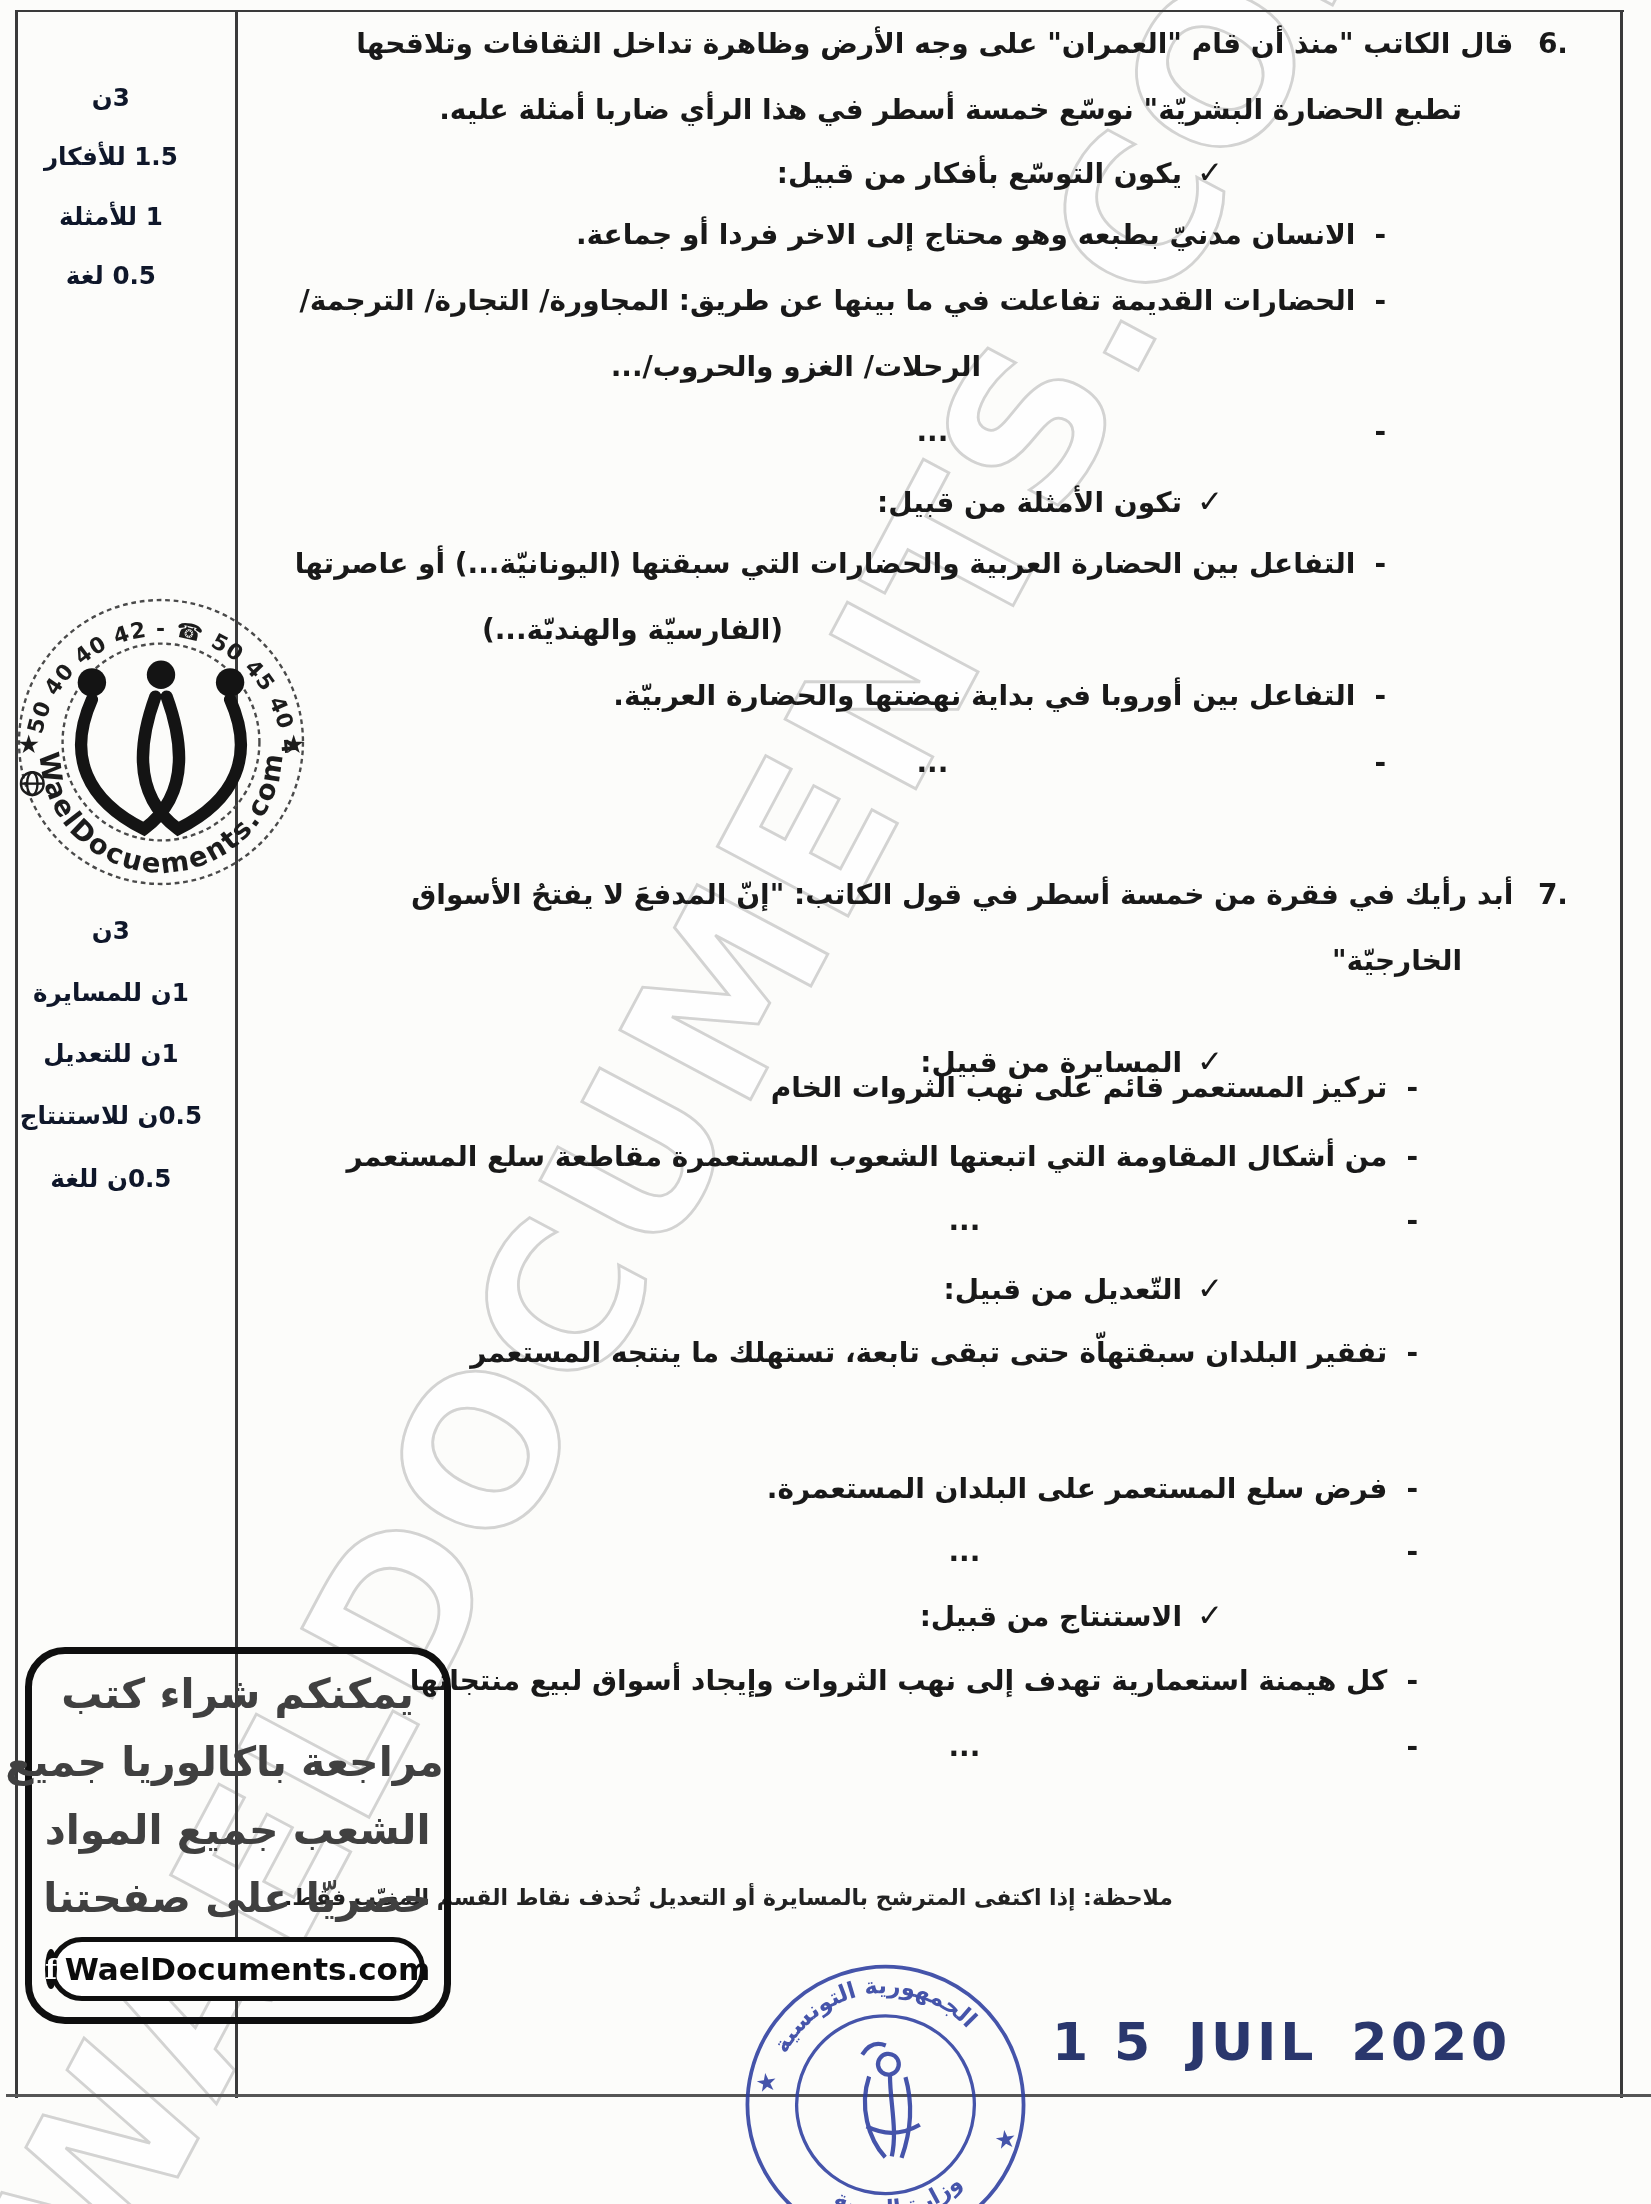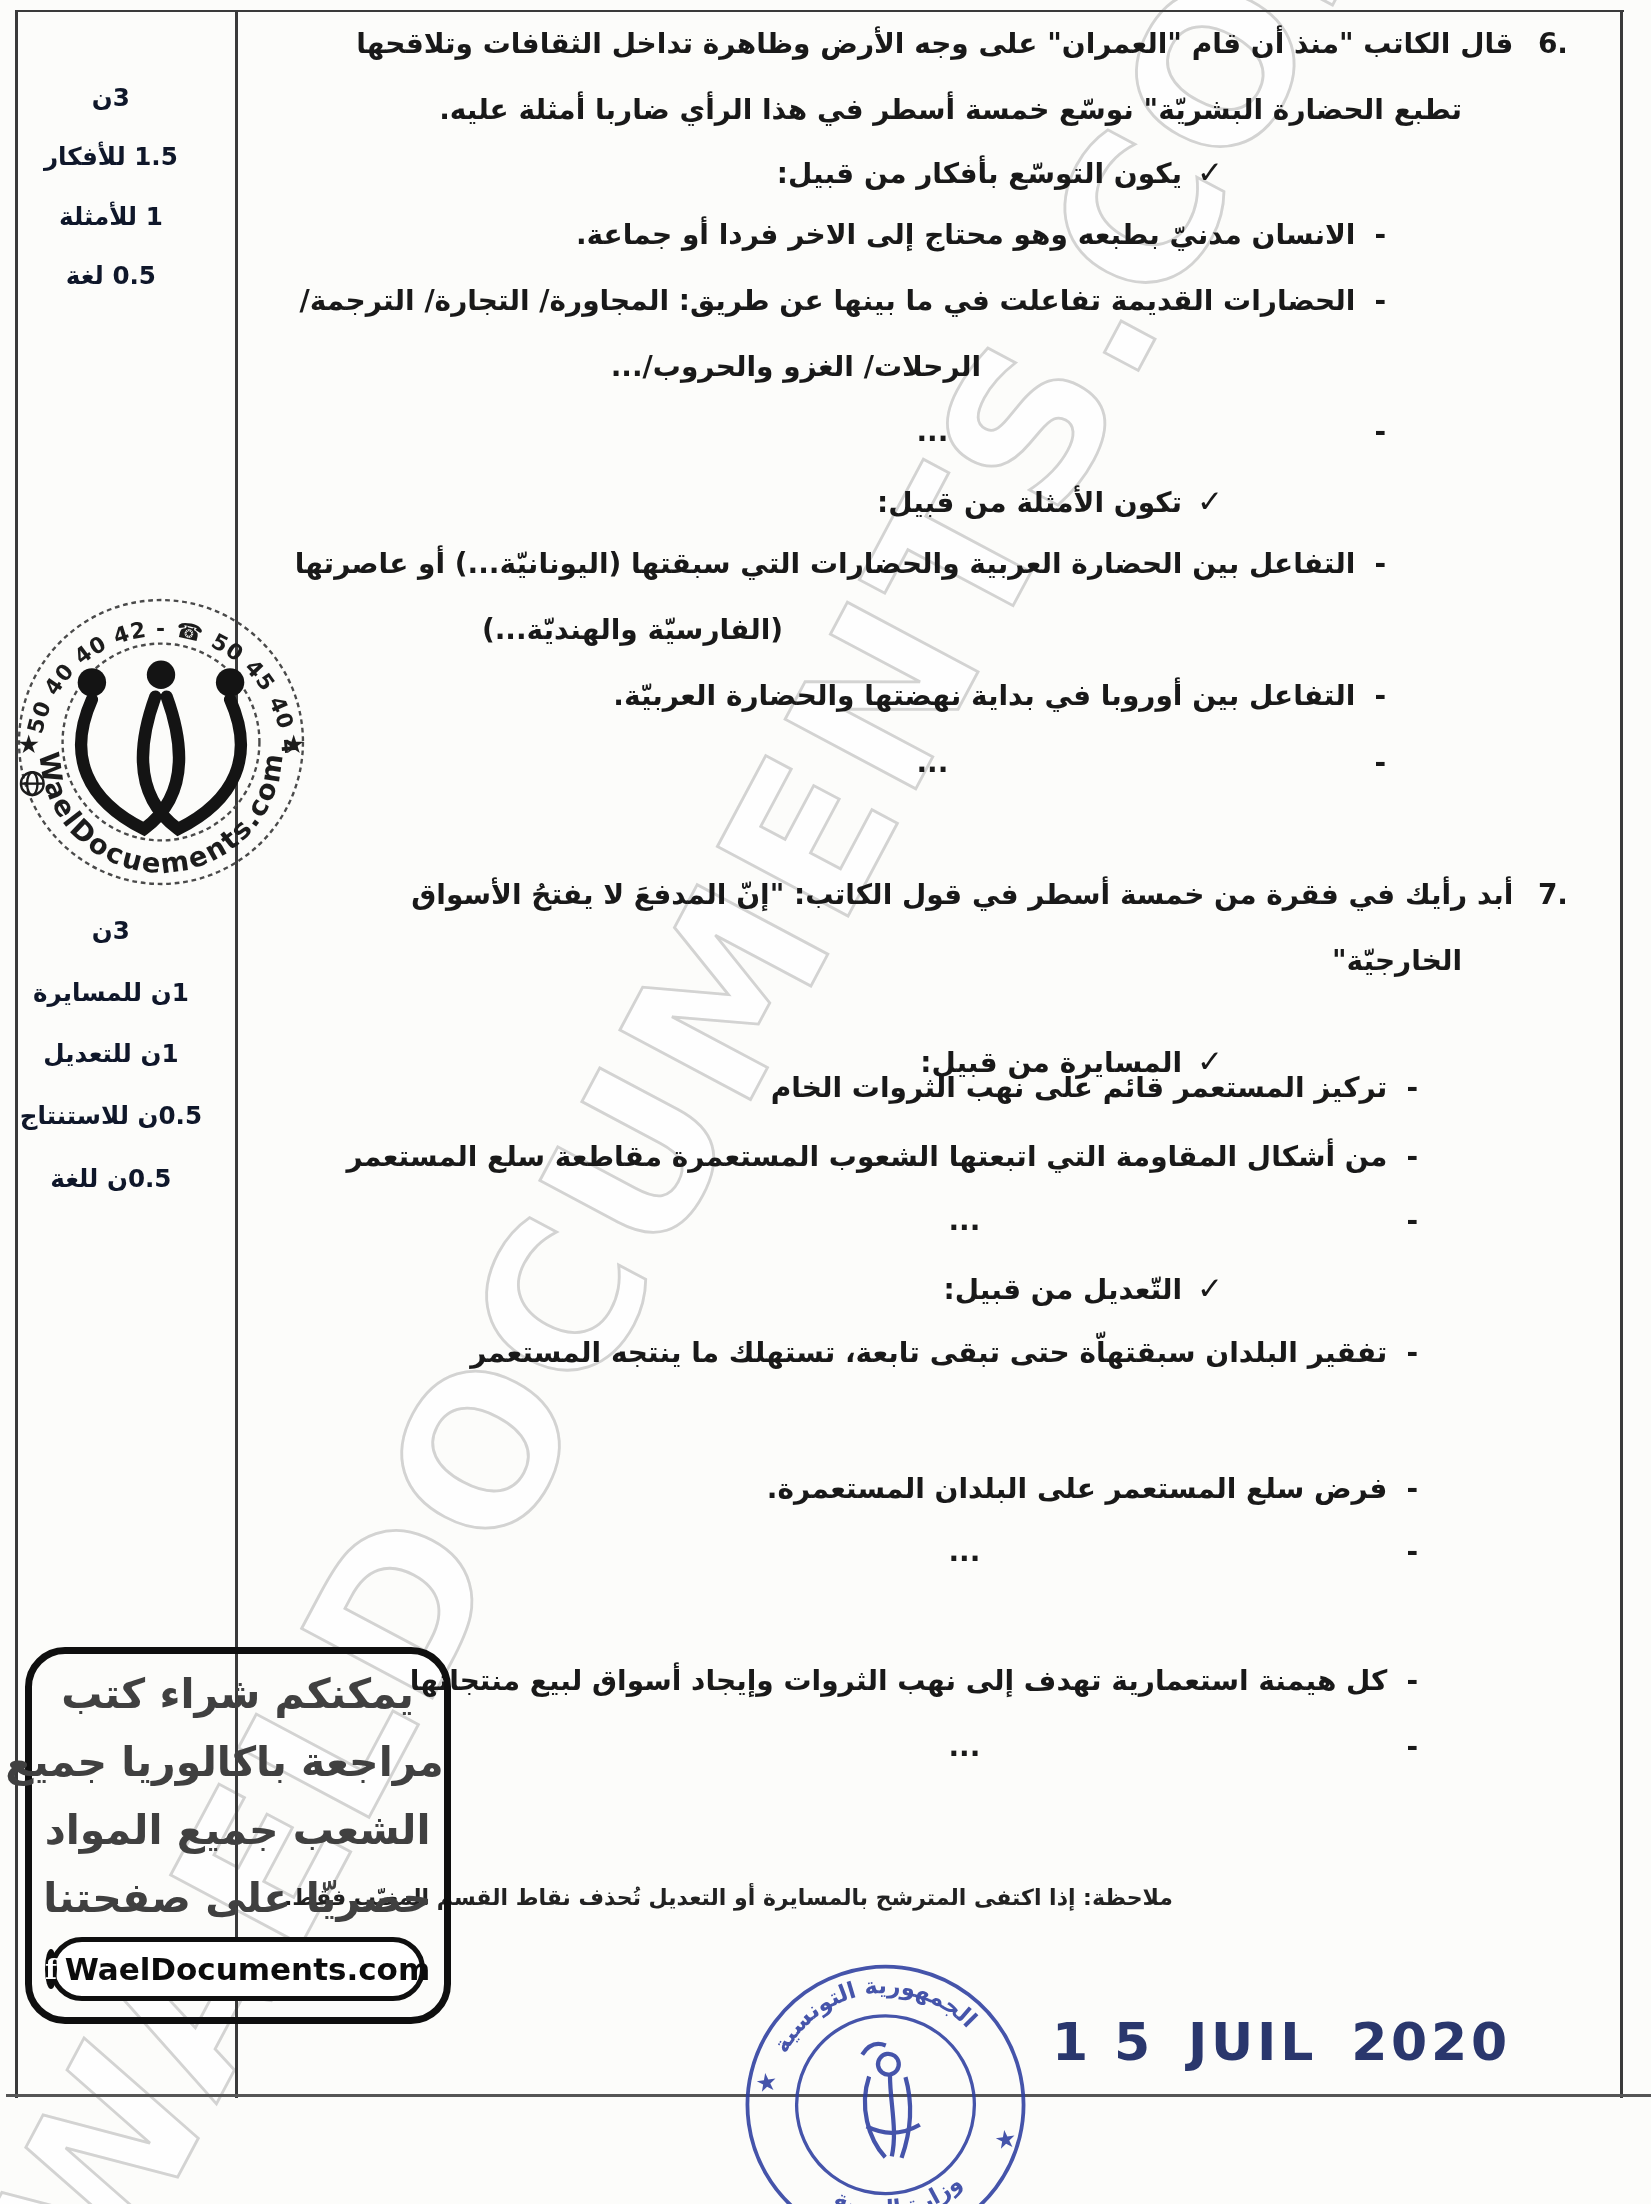--- a/index.html
+++ b/index.html
@@ -153,20 +153,23 @@
   <div class="ln prb7" style="top:1336px;">
     <span class="dash">-</span><span>تفقير البلدان سبقتهاّة حتى تبقى تابعة، تستهلك ما ينتجه المستعمر</span>
   </div>
   <div class="ln prb7" style="top:1472px;">
     <span class="dash">-</span><span>فرض سلع المستعمر على البلدان المستعمرة.</span>
   </div>
   <div class="ln prb7" style="top:1535px;">
     <span class="dash">-</span><span class="gap">...</span>
   </div>
 
+  <div class="ln prh" style="top:1597px;">
+    <span class="chk">✓</span><span>الاستنتاج من قبيل:</span>
+  </div>
   <div class="ln prb7" style="top:1664px;">
     <span class="dash">-</span><span>كل هيمنة استعمارية تهدف إلى نهب الثروات وإيجاد أسواق لبيع منتجاتها</span>
   </div>
   <div class="ln prb7" style="top:1730px;">
     <span class="dash">-</span><span class="gap">...</span>
   </div>
 
   <div class="mi" style="top:916px;">3ن</div>
   <div class="mi" style="top:978px;">1ن للمسايرة</div>
   <div class="mi" style="top:1039px;">1ن للتعديل</div>

